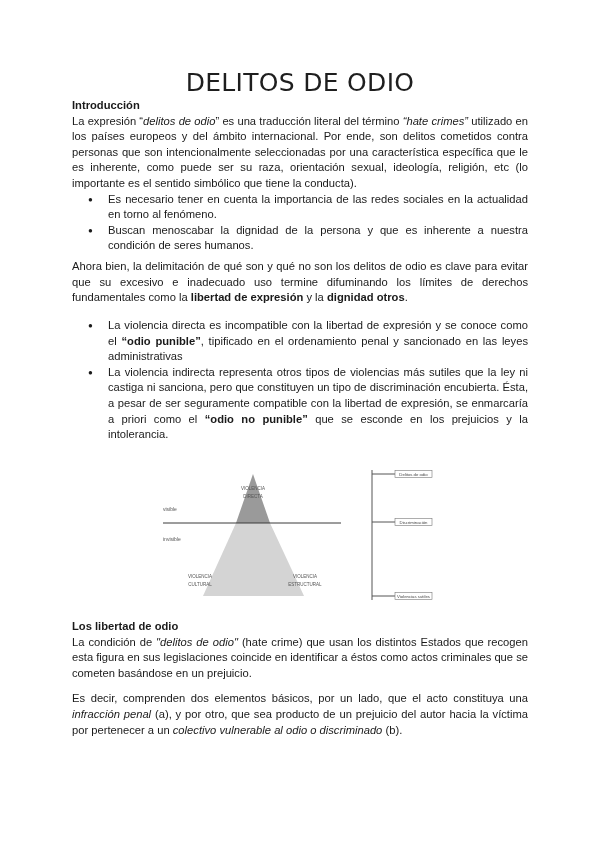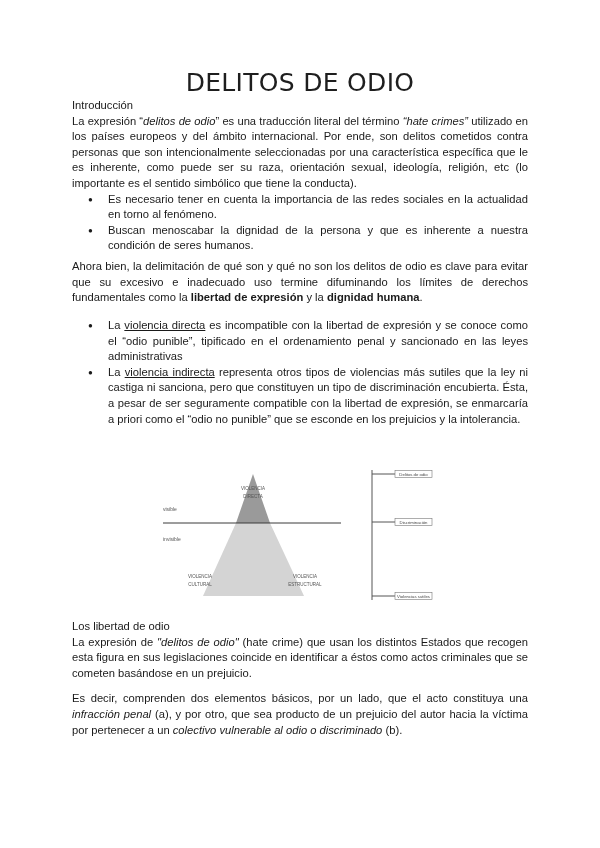--- a/index.html
+++ b/index.html
@@ -4,50 +4,50 @@
 <style>
   html, body { margin: 0; padding: 0; background: #ffffff; }
   body { width: 600px; height: 848px; position: relative; overflow: hidden;
          font-family: "Liberation Sans", sans-serif; color: #1a1a1a; }
   .page { position: absolute; left: 0; top: 0; width: 553px; height: 848px; }
   .title { position: absolute; left: 0; width: 600px; top: 68px; text-align: center;
            font-family: "DejaVu Sans", sans-serif; font-size: 25px; letter-spacing: 0.3px;
            color: #1e1e1e; font-weight: normal; }
   .block { position: absolute; left: 72px; width: 456px; font-size: 11.2px; line-height: 15.6px;
            text-align: justify; }
-  .h { font-weight: normal; }
+  .h { font-weight: bold; }
   .p { margin: 0; }
   ul.bul { margin: 0; padding: 0; list-style: none; }
   ul.bul li { position: relative; padding-left: 36px; }
   ul.bul li::before { content: "\25CF"; position: absolute; left: 16px; top: 0; font-size: 8px; }
-  .u { text-decoration: underline; }
+  .u { }
   .bi { font-weight: bold; }
   .i { font-style: italic; }
-  .b { font-weight: normal; margin-top: 48px; }
+  .b { font-weight: bold; margin-top: 48px; }
   .diagram { position: absolute; left: 0; top: 0; width: 600px; height: 848px; pointer-events: none; }
   .diagram text { font-family: "Liberation Sans", sans-serif; }
 </style>
 </head>
 <body>
 
 <div class="page">
 
   <div class="title">DELITOS DE ODIO</div>
 
   <div class="block" style="top:98px;">
     <div class="h">Introducción</div>
     <p class="p"><span>La expresión “</span><span class="i">delitos de odio</span><span>” es una traducción literal del término </span><span class="i">“hate crimes”</span><span> utilizado en los países europeos y del ámbito internacional. Por ende, son delitos cometidos contra personas que son intencionalmente seleccionadas por una característica específica que le es inherente, como puede ser su raza, orientación sexual, ideología, religión, etc (lo importante es el sentido simbólico que tiene la conducta).</span></p>
     <ul class="bul">
       <li>Es necesario tener en cuenta la importancia de las redes sociales en la actualidad en torno al fenómeno.</li>
       <li>Buscan menoscabar la dignidad de la persona y que es inherente a nuestra condición de seres humanos.</li>
     </ul>
   </div>
 
   <div class="block" style="top:259px;">
-    <p class="p"><span>Ahora bien, la delimitación de qué son y qué no son los delitos de odio es clave para evitar que su excesivo e inadecuado uso termine difuminando los límites de derechos fundamentales como la </span><span class="bi">libertad de expresión</span><span> y la </span><span class="bi">dignidad humana</span><span>.</span></p>
+    <p class="p"><span>Ahora bien, la delimitación de qué son y qué no son los delitos de odio es clave para evitar que su excesivo e inadecuado uso termine difuminando los límites de derechos fundamentales como la </span><span class="bi">libertad de expresión</span><span> y la </span><span class="bi">dignidad otros</span><span>.</span></p>
   </div>
 
   <div class="block" style="top:318px;">
     <ul class="bul">
       <li><span>La </span><span class="u">violencia directa</span><span> es incompatible con la libertad de expresión y se conoce como el </span><span class="b">“odio punible”</span><span>, tipificado en el ordenamiento penal y sancionado en las leyes administrativas</span></li>
       <li><span>La </span><span class="u">violencia indirecta</span><span> representa otros tipos de violencias más sutiles que la ley ni castiga ni sanciona, pero que constituyen un tipo de discriminación encubierta. Ésta, a pesar de ser seguramente compatible con la libertad de expresión, se enmarcaría a priori como el </span><span class="b">“odio no punible”</span><span> que se esconde en los prejuicios y la intolerancia.</span></li>
     </ul>
   </div>
 
   <svg class="diagram" viewBox="0 0 600 848" width="600" height="848">
@@ -73,17 +73,17 @@
     <rect x="395" y="470.5" width="37" height="7" fill="#fff" stroke="#777" stroke-width="0.6"></rect>
     <rect x="395" y="518.5" width="37" height="7" fill="#fff" stroke="#777" stroke-width="0.6"></rect>
     <rect x="395" y="592.5" width="37" height="7" fill="#fff" stroke="#777" stroke-width="0.6"></rect>
     <text x="413.5" y="476" font-size="4.3" fill="#444" text-anchor="middle">Delitos de odio</text>
     <text x="413.5" y="524" font-size="4.3" fill="#444" text-anchor="middle">Discriminación</text>
     <text x="413.5" y="598" font-size="4.3" fill="#444" text-anchor="middle">Violencias sutiles</text>
   </svg>
 
   <div class="block" style="top:619px;">
     <div class="h">Los libertad de odio</div>
-    <p class="p"><span>La expresión de </span><span class="i">"delitos de odio"</span><span> (hate crime) que usan los distintos Estados que recogen esta figura en sus legislaciones coincide en identificar a éstos como actos criminales que se cometen basándose en un prejuicio.</span></p>
+    <p class="p"><span>La condición de </span><span class="i">"delitos de odio"</span><span> (hate crime) que usan los distintos Estados que recogen esta figura en sus legislaciones coincide en identificar a éstos como actos criminales que se cometen basándose en un prejuicio.</span></p>
     <p class="p" style="margin-top:10px;"><span>Es decir, comprenden dos elementos básicos, por un lado, que el acto constituya una </span><span class="i">infracción penal</span><span> (a), y por otro, que sea producto de un prejuicio del autor hacia la víctima por pertenecer a un </span><span class="i">colectivo vulnerable al odio o discriminado</span><span> (b).</span></p>
   </div>
 
 </div>
 
 </body></html>

